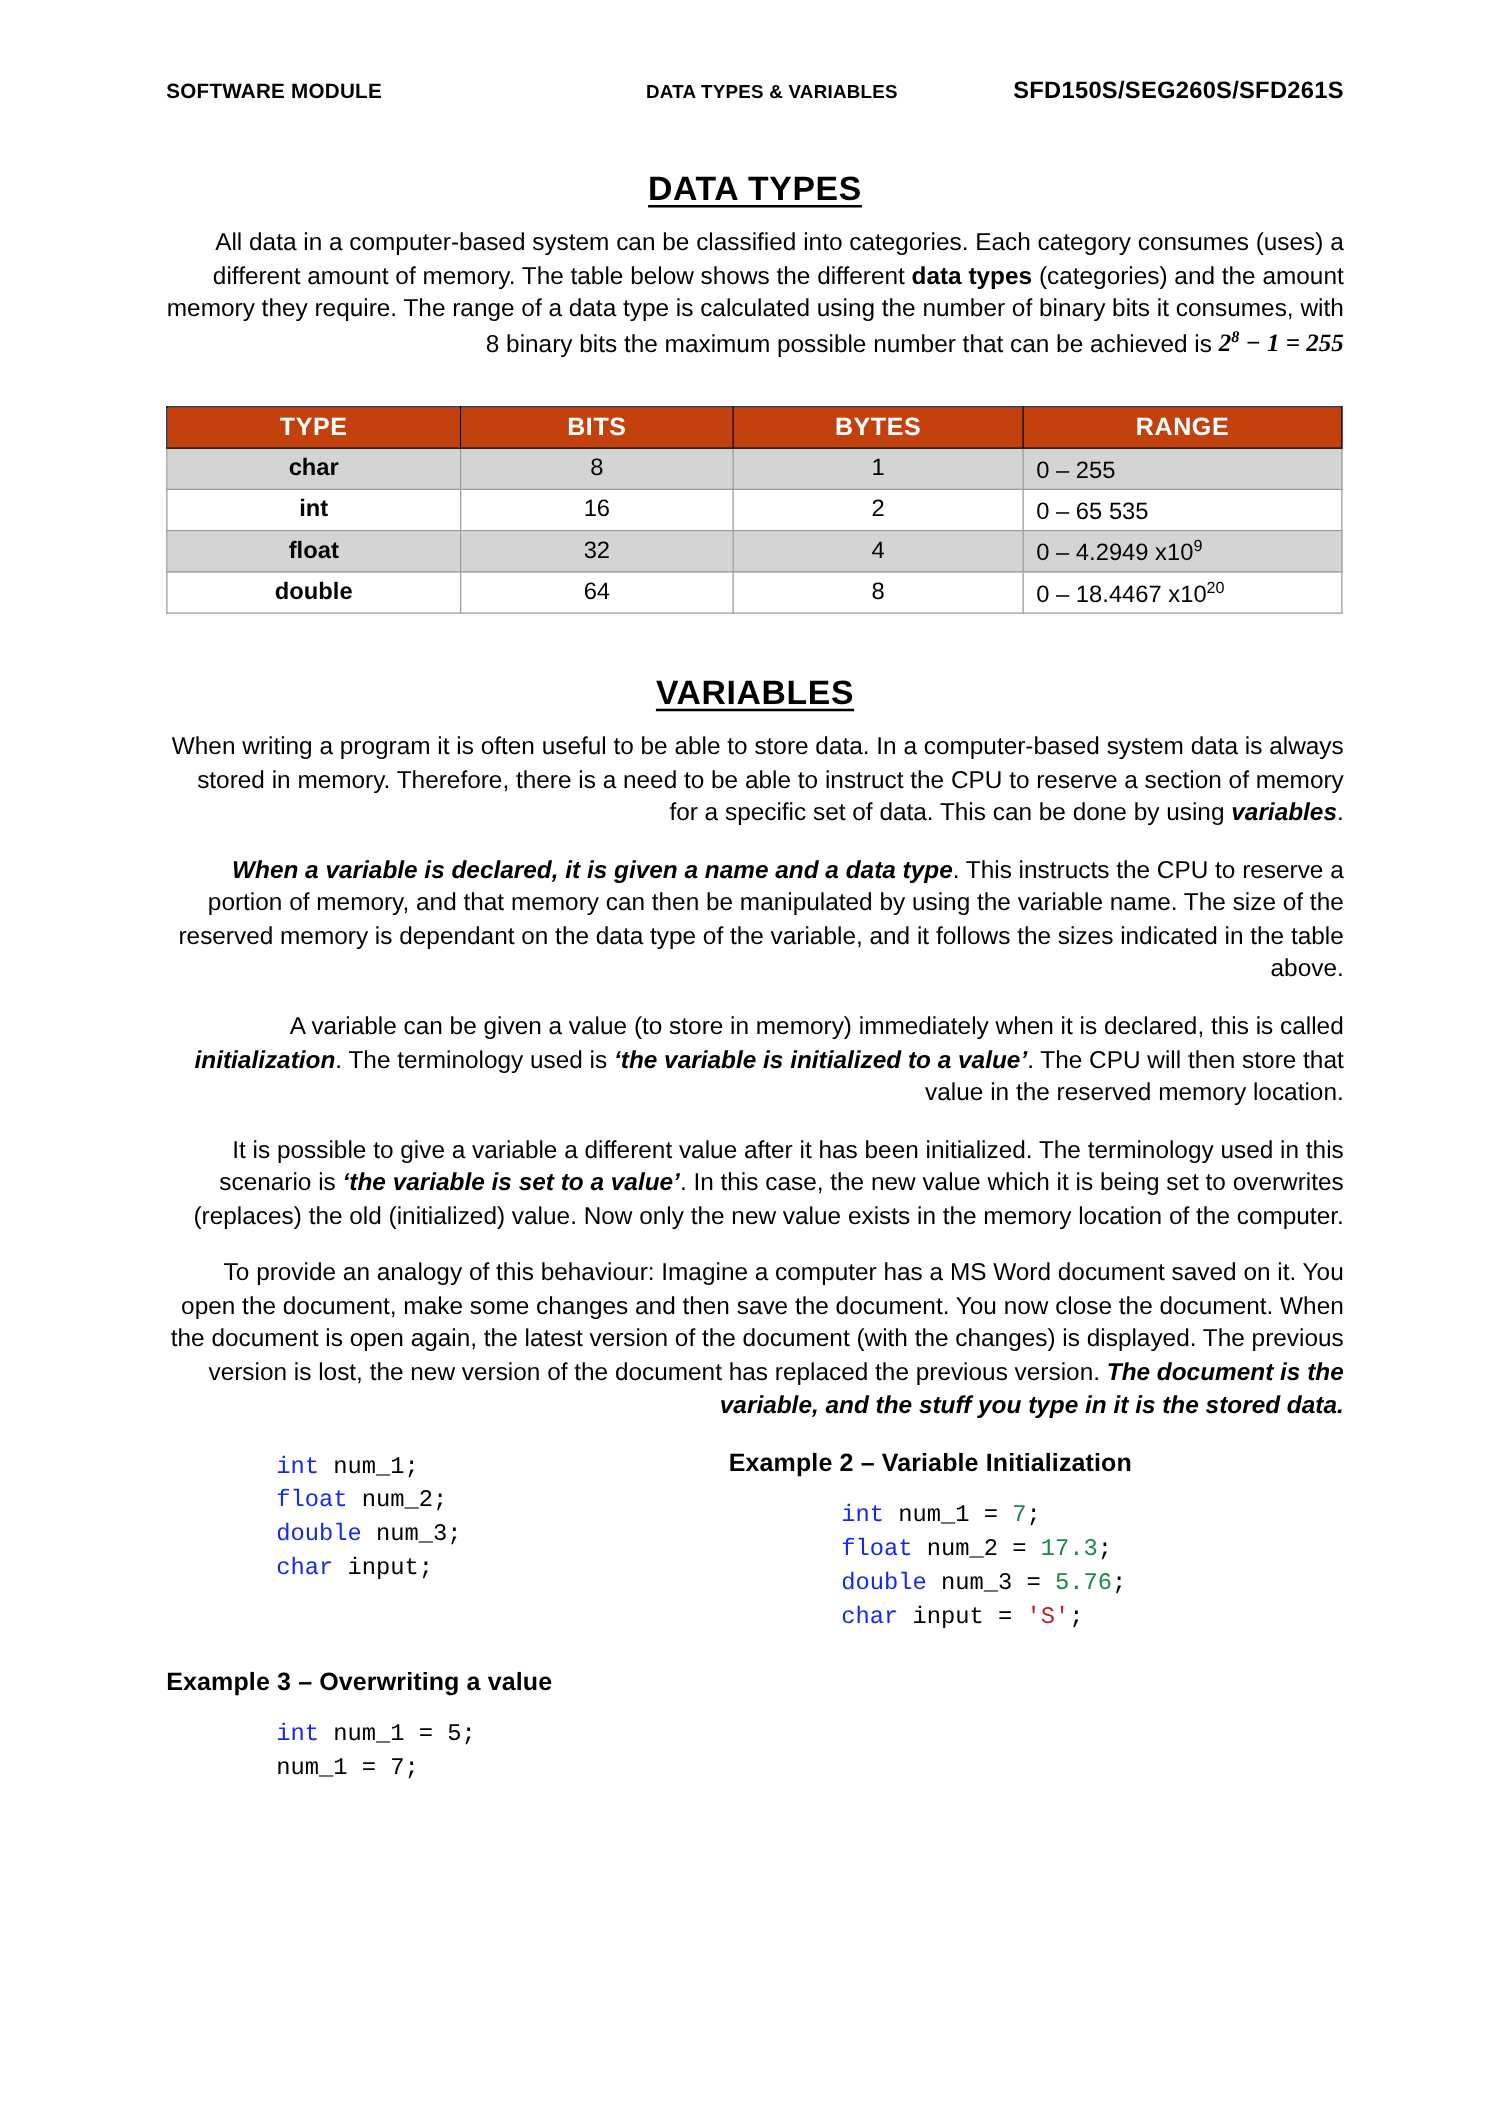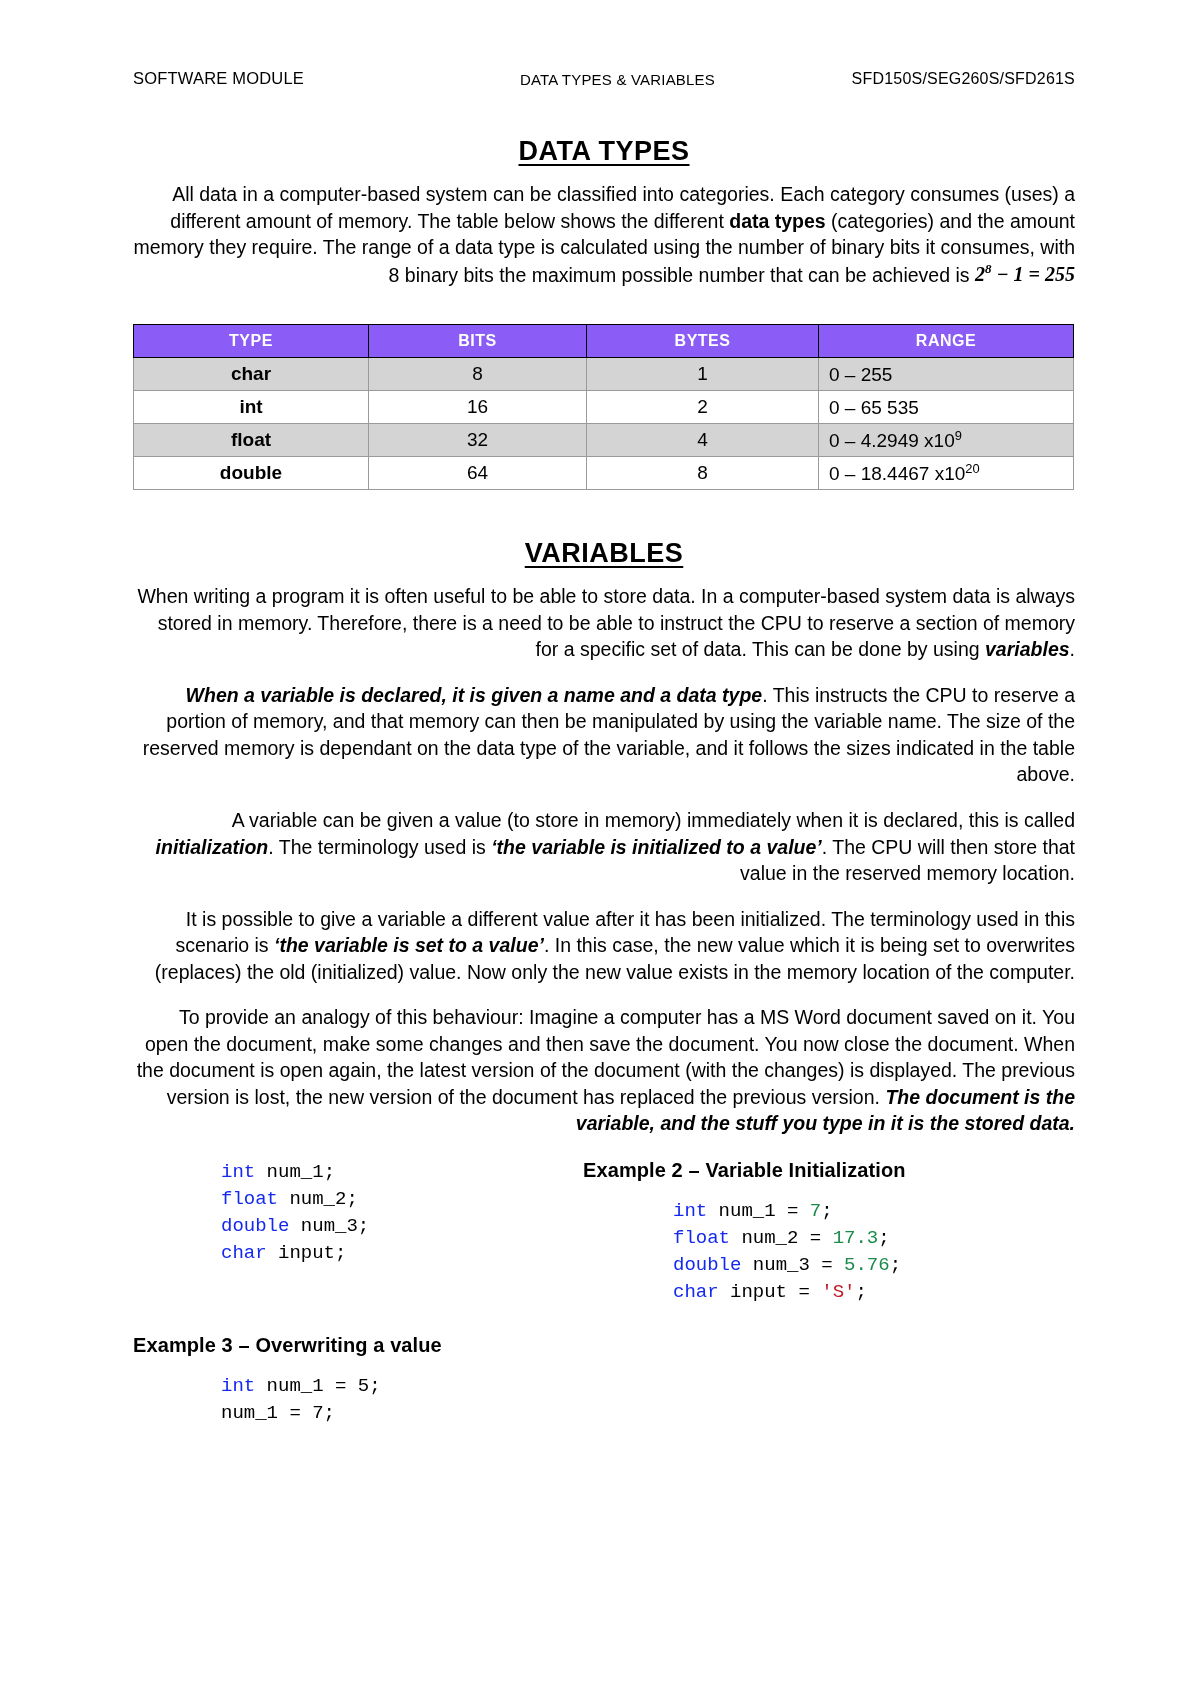--- a/index.html
+++ b/index.html
@@ -17,30 +17,30 @@
     height: 1697px;
     background: #ffffff;
     box-sizing: border-box;
     padding: 58px 125px 0 133px;
     overflow: hidden;
   }
 
   
   .doc-header {
     display: flex;
-    align-items: flex-end;
-    font-weight: normal;
+    align-items: center;
+    font-weight: bold;
     font-size: 16.5px;
     letter-spacing: 0.2px;
     height: 30px;
     margin-bottom: 48px;
   }
   .doc-header .hdr-left   { flex: 0 0 320px; text-align: left; }
   .doc-header .hdr-center { flex: 1 1 auto; text-align: center; font-size: 15px; margin-left: -28px;}
-  .doc-header .hdr-right  { flex: 0 0 265px; text-align: right; font-size: 16px; }
+  .doc-header .hdr-right  { flex: 0 0 265px; text-align: right; font-size: 19px; }
 
   
   h1.section-title {
     font-size: 27px;
     font-weight: bold;
     text-align: center;
     text-decoration: underline;
     text-underline-offset: 4px;
     margin: 0 0 14px 0;
     letter-spacing: 0.5px;
@@ -70,25 +70,25 @@
     margin: 36px 0 0 0;
     table-layout: fixed;
   }
   table.dt th, table.dt td {
     border: 1px solid #9a9a9a;
     font-size: 19px;
     height: 30px;
     padding: 1px 6px;
   }
   table.dt thead th {
-    background: #8b5cf6;
+    background: #c2410c;
     color: #ffffff;
     font-weight: bold;
     border: 1px solid #000000;
-    font-size: 16px;
+    font-size: 20px;
     letter-spacing: 0.5px;
   }
   table.dt col.c-type  { width: 235px; }
   table.dt col.c-bits  { width: 218px; }
   table.dt col.c-bytes { width: 232px; }
   table.dt col.c-range { width: 255px; }
   table.dt tbody tr.shade td { background: #d4d4d4; }
   table.dt td.c-type  { text-align: center; font-weight: bold; }
   table.dt td.c-num   { text-align: center; }
   table.dt td.c-range { text-align: left; padding-left: 10px; }

